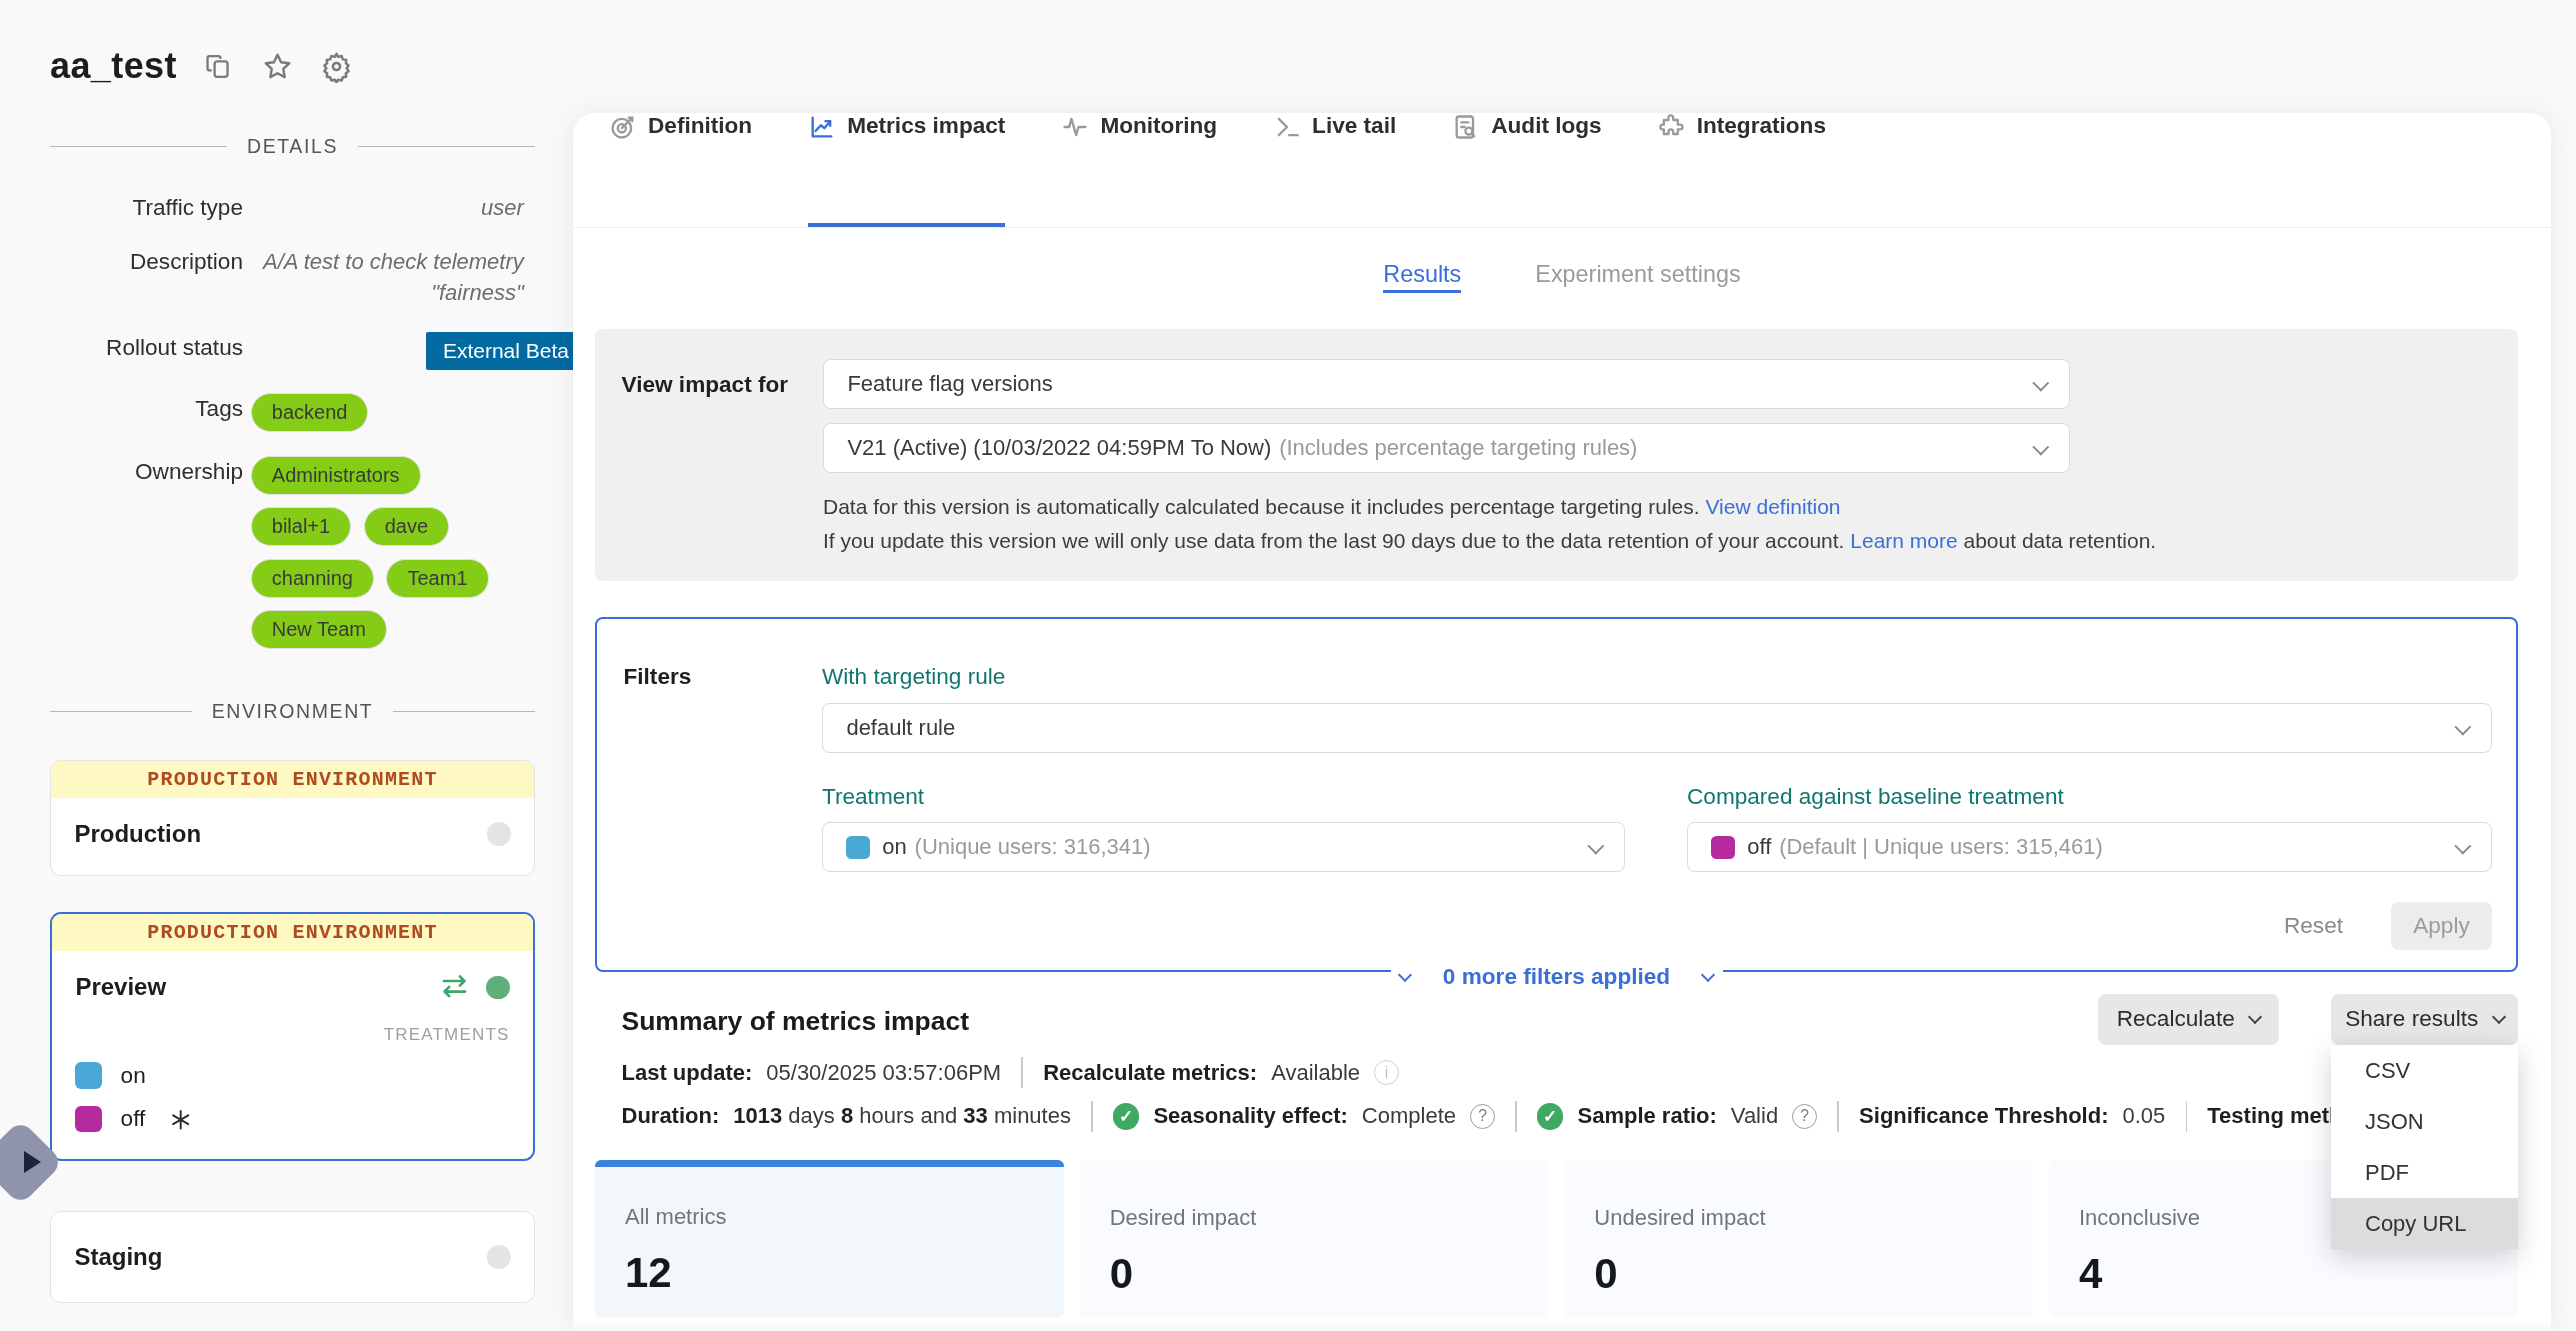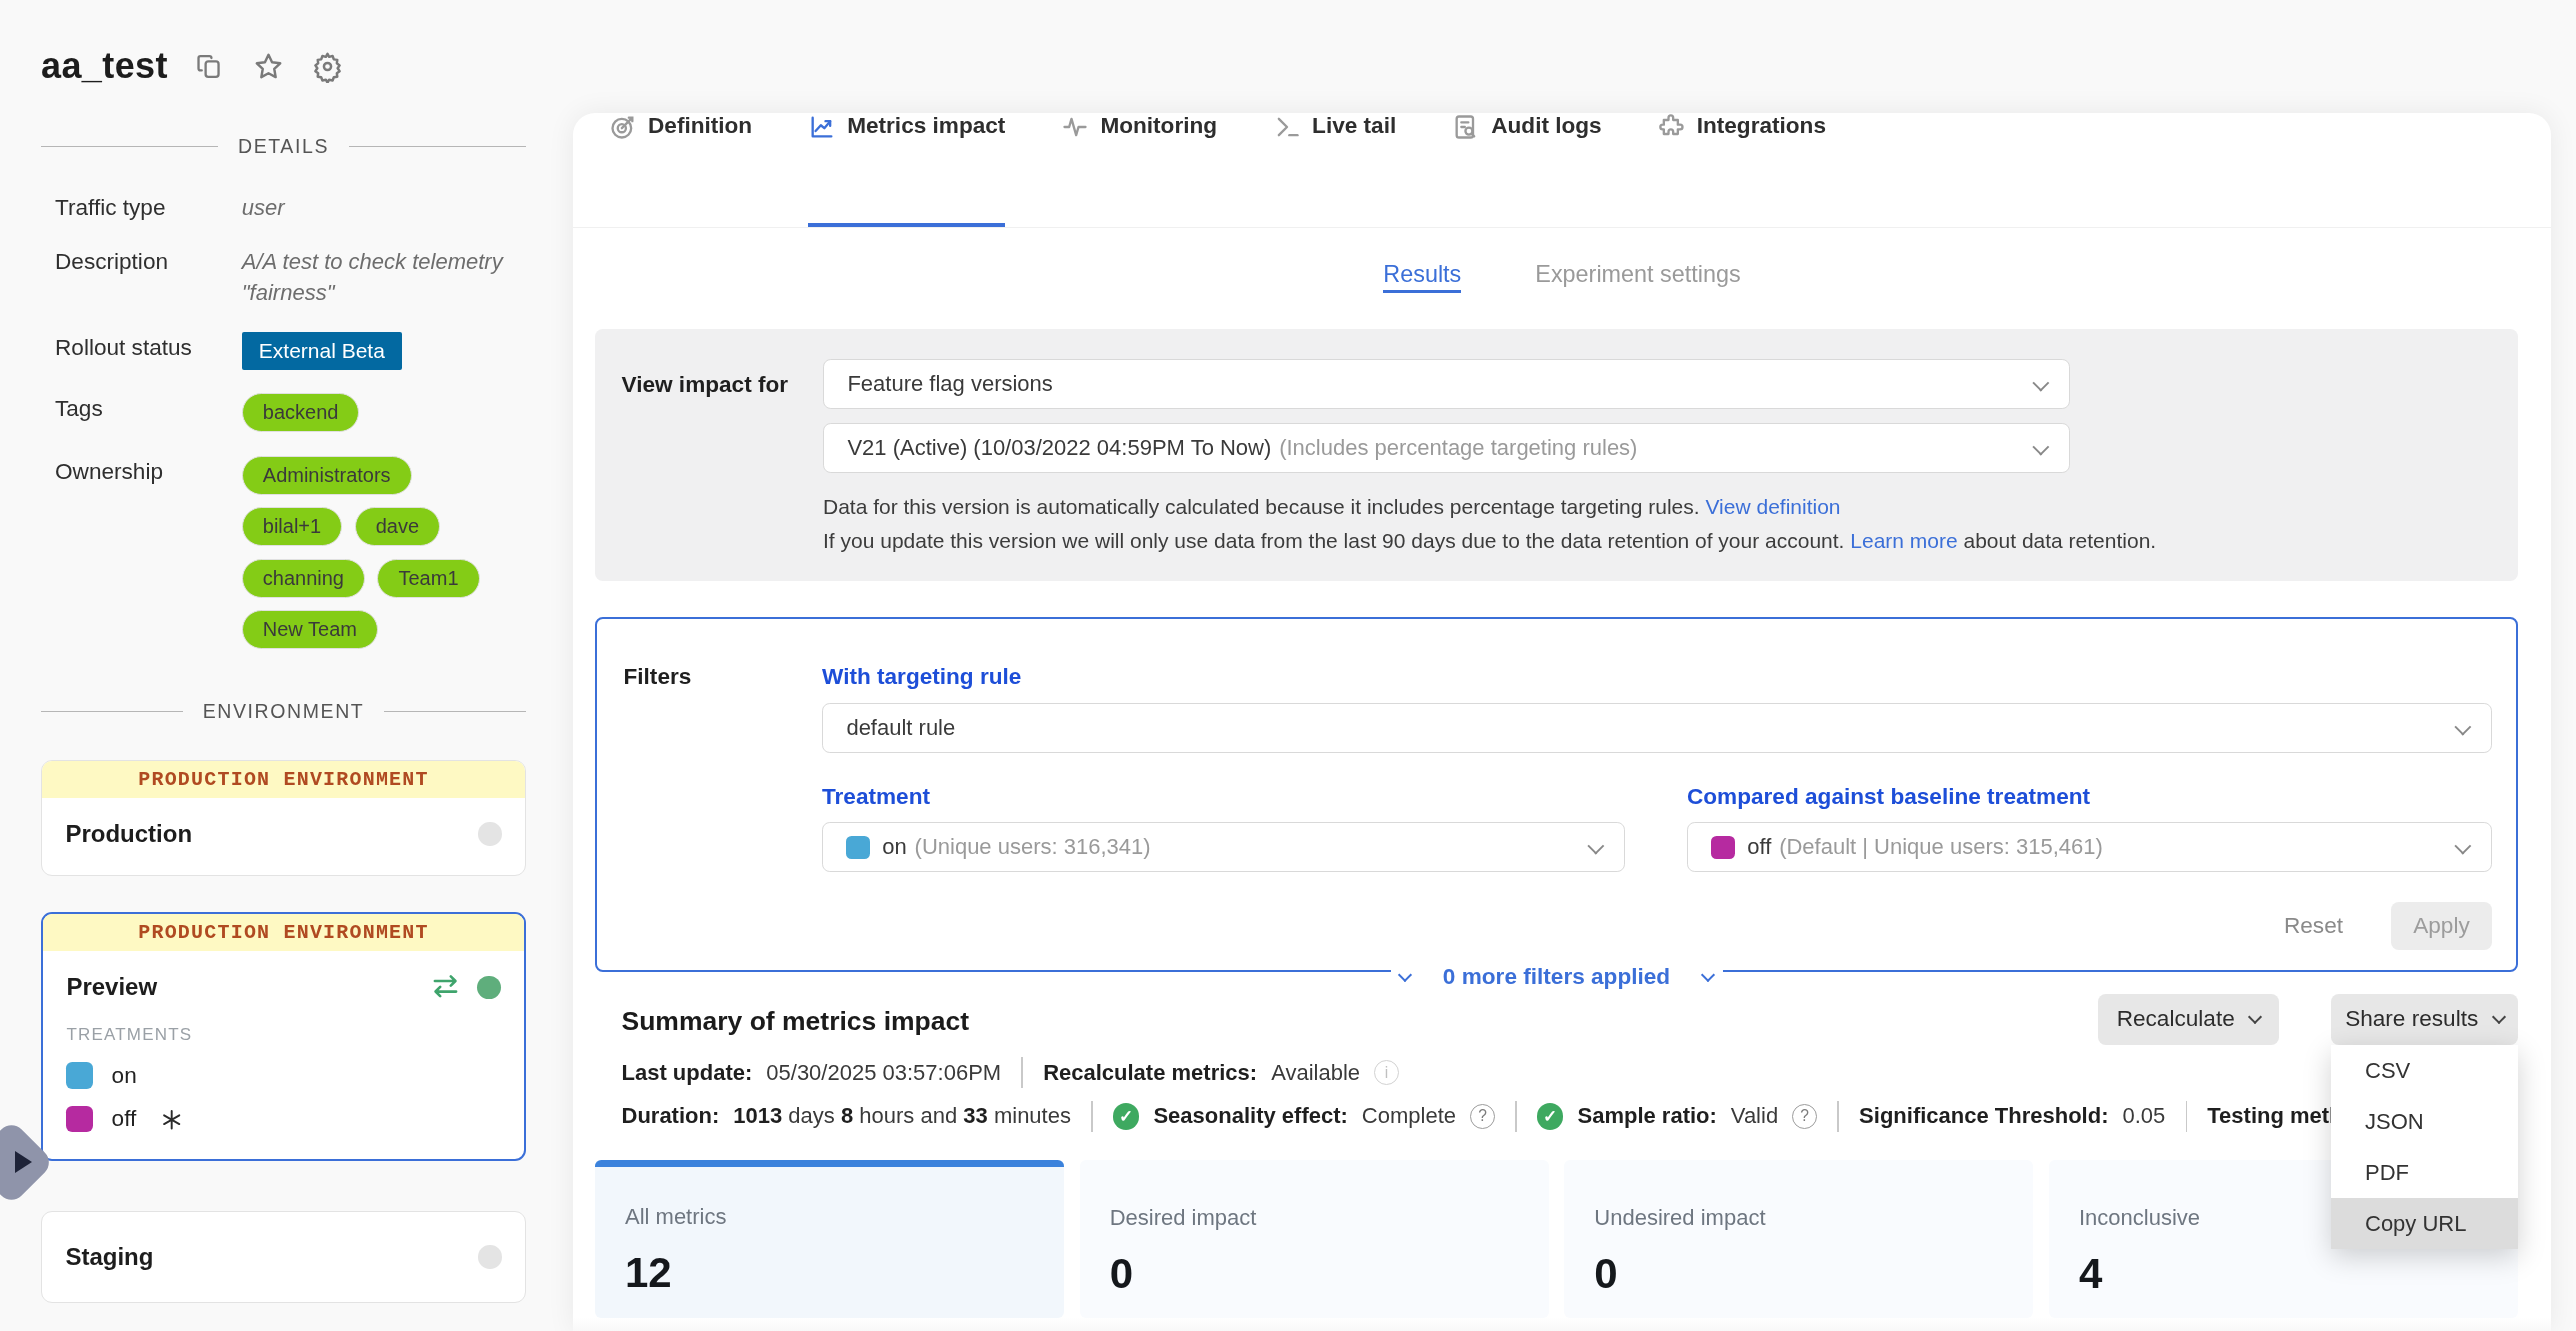--- a/index.html
+++ b/index.html
@@ -6,21 +6,21 @@
   html,body { width: 2576px; height: 1332px; }
   body {
     font-family: "Liberation Sans", sans-serif;
     background: #f9f9f9;
     color: #2b2b2b;
     position: relative;
     overflow: hidden;
   }
 
   
-  .sidebar { position: absolute; left: 4px; top: 0; width: 573px; height: 100%; }
+  .sidebar { position: absolute; left: 13px; top: 0; width: 573px; height: 100%; text-align: right; }
   .app-header { display: flex; align-items: center; gap: 26.5px; margin: 45px 0 0 37px; }
   .app-title { font-size: 36px; font-weight: 700; color: #1d1d1d; letter-spacing: 0.4px; }
   .hicon { color: #7a7a7a; display: inline-flex; align-items: center; cursor: pointer; }
   .hicon svg { display:block; }
 
   .divider { display: flex; align-items: center; margin: 0 13.3px 0 37px; width: 485px; }
   .divider .line { flex: 1; height: 1.6px; background: #b6b6b6; }
   .divider .lbl { margin: 0 20px; font-size: 19.5px; color: #555; letter-spacing: 1.6px; font-weight: 500; }
   .div-details { margin-top: 48px; }
   .div-env { margin-top: 51px; }
@@ -73,21 +73,21 @@
   .select { width: 1247px; height: 50px; background: #fff; border: 0.8px solid #d9d9d9; border-radius: 7.8px; display: flex; align-items: center; padding: 0 50px 0 23.4px; font-size: 22px; color: #3a3a3a; position: relative; cursor: pointer; }
   .select .muted { color: #9a9a9a; margin-left: 7.8px; }
   .chev { width: 11.7px; height: 11.7px; border-right: 2.3px solid #888; border-bottom: 2.3px solid #888; transform: rotate(45deg); display: inline-block; }
   .select .chev { position: absolute; right: 22px; top: 17px; }
   .sel2 { margin-top: 14px; }
   .gnote { margin-top: 17px; font-size: 21px; color: #3c3c3c; line-height: 34px; }
   .link { color: #3B6FD8; cursor: pointer; }
 
   .filters-panel { margin: 36px 33px 0 22px; border: 2.3px solid #3B6FD8; border-radius: 7.8px; background: #fff; display: grid; grid-template-columns: 225px 1fr; padding: 45px 26.5px 0 0; position: relative; height: 355px; }
   .fp-label { font-size: 22.6px; font-weight: 700; color: #1f1f1f; padding-left: 26.5px; }
-  .flabel { font-size: 22.6px; font-weight: 700; color: #1d4ed8; }
+  .flabel { font-size: 22.6px; font-weight: 400; color: #0f766e; }
   .fselect { width: 100%; margin-top: 12.5px; }
   .fcols { display: flex; gap: 62px; margin-top: 31px; }
   .fcol1 { width: 803px; }
   .fcol2 { width: 805px; }
   .fcol1 .select, .fcol2 .select { width: 100%; }
   .sel-sw { width: 23.4px; height: 23.4px; border-radius: 5.5px; margin-right: 12.5px; flex: none; }
   .btnrow { display: flex; align-items: center; justify-content: flex-end; margin-top: 30px; }
   .reset-btn { font-size: 22.6px; color: #8a8a8a; margin-right: 48px; cursor: pointer; }
   .apply-btn { width: 101px; height: 48px; background: #ececec; color: #9c9c9c; font-size: 22.6px; border-radius: 7.8px; display: flex; align-items: center; justify-content: center; cursor: pointer; }
   .more-filters { position: absolute; left: 50%; transform: translateX(-50%); bottom: -20px; background: #fff; padding: 0 9.4px; display: flex; align-items: center; gap: 33px; }

